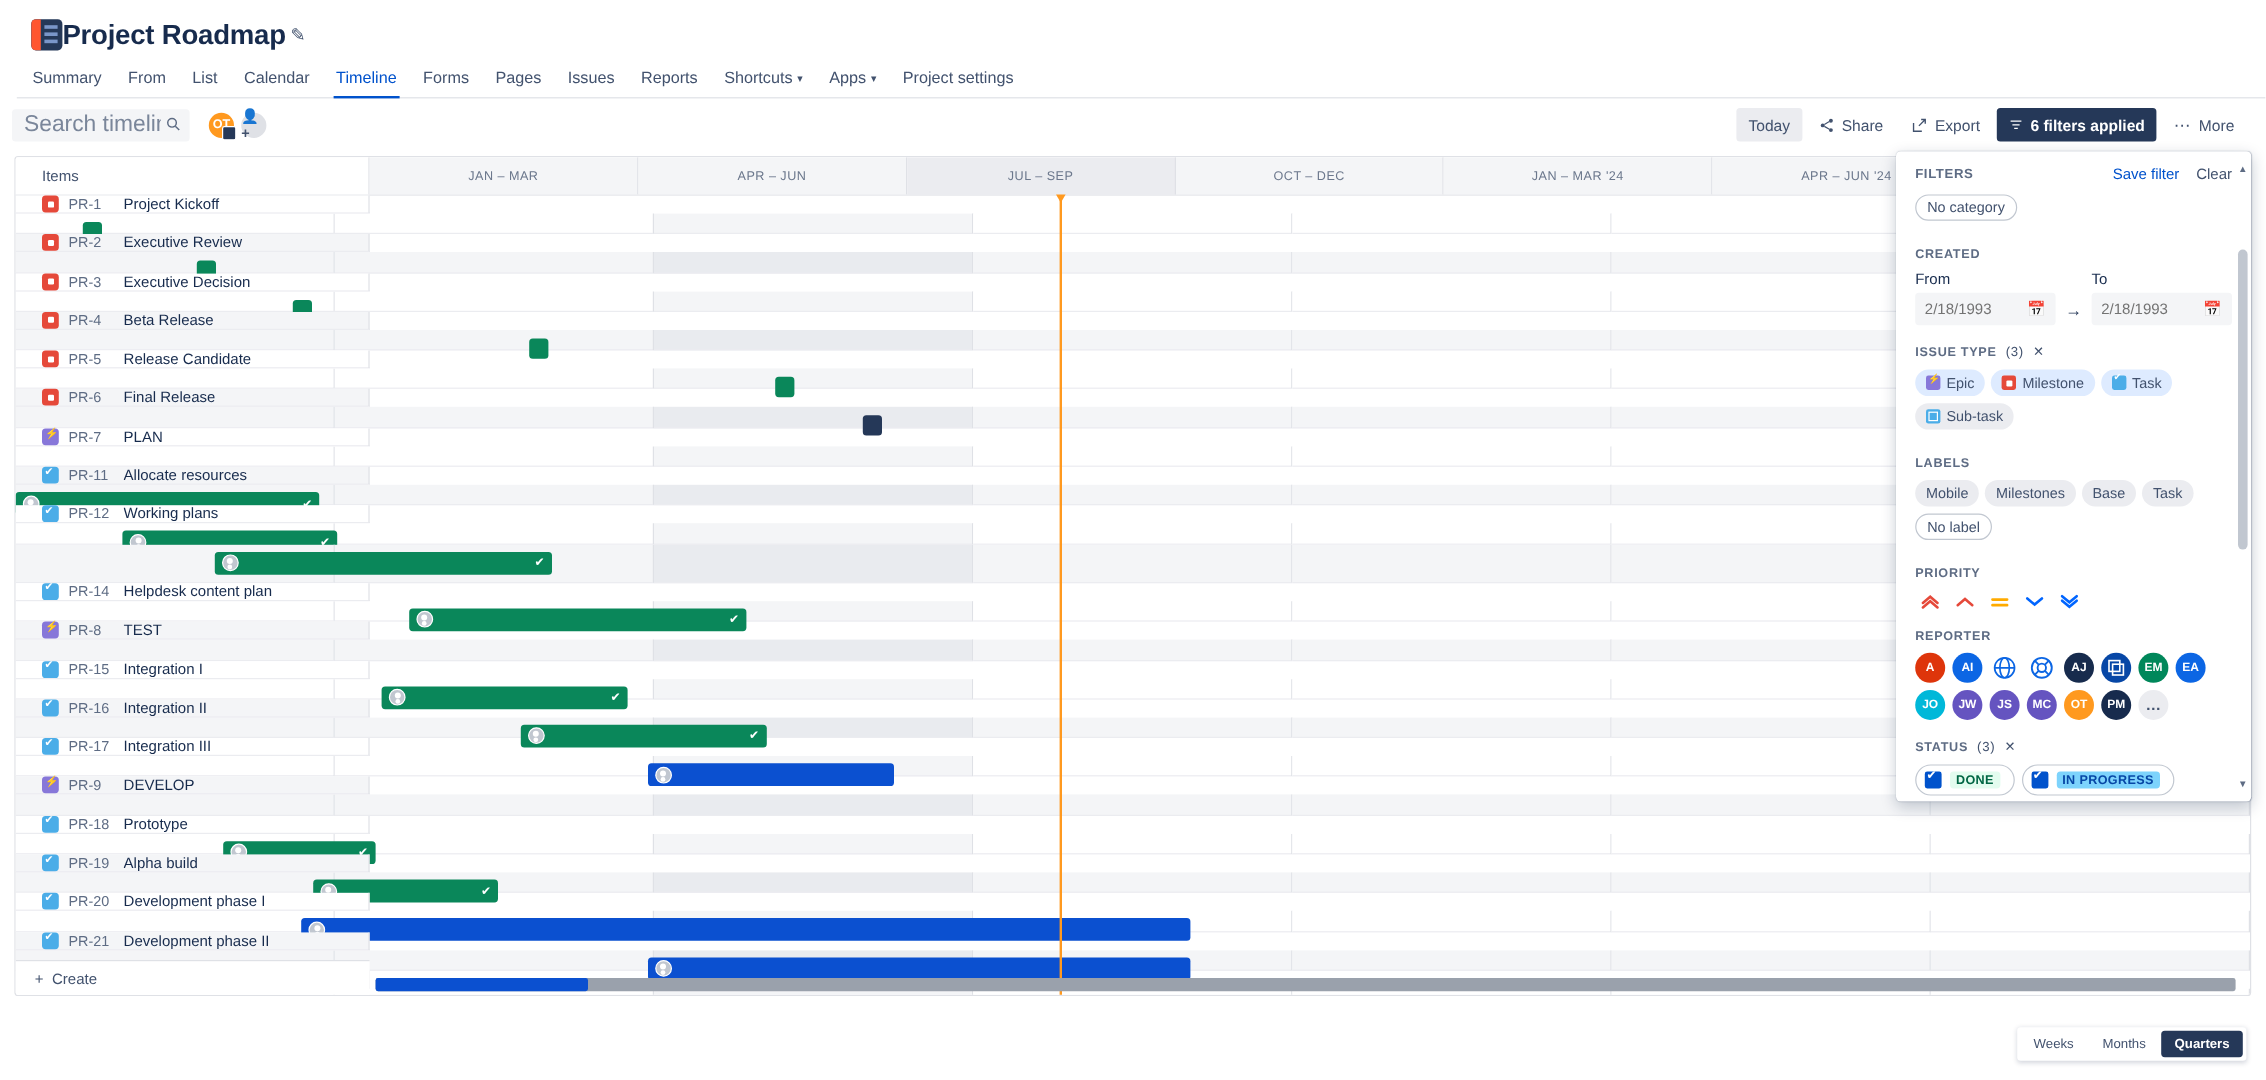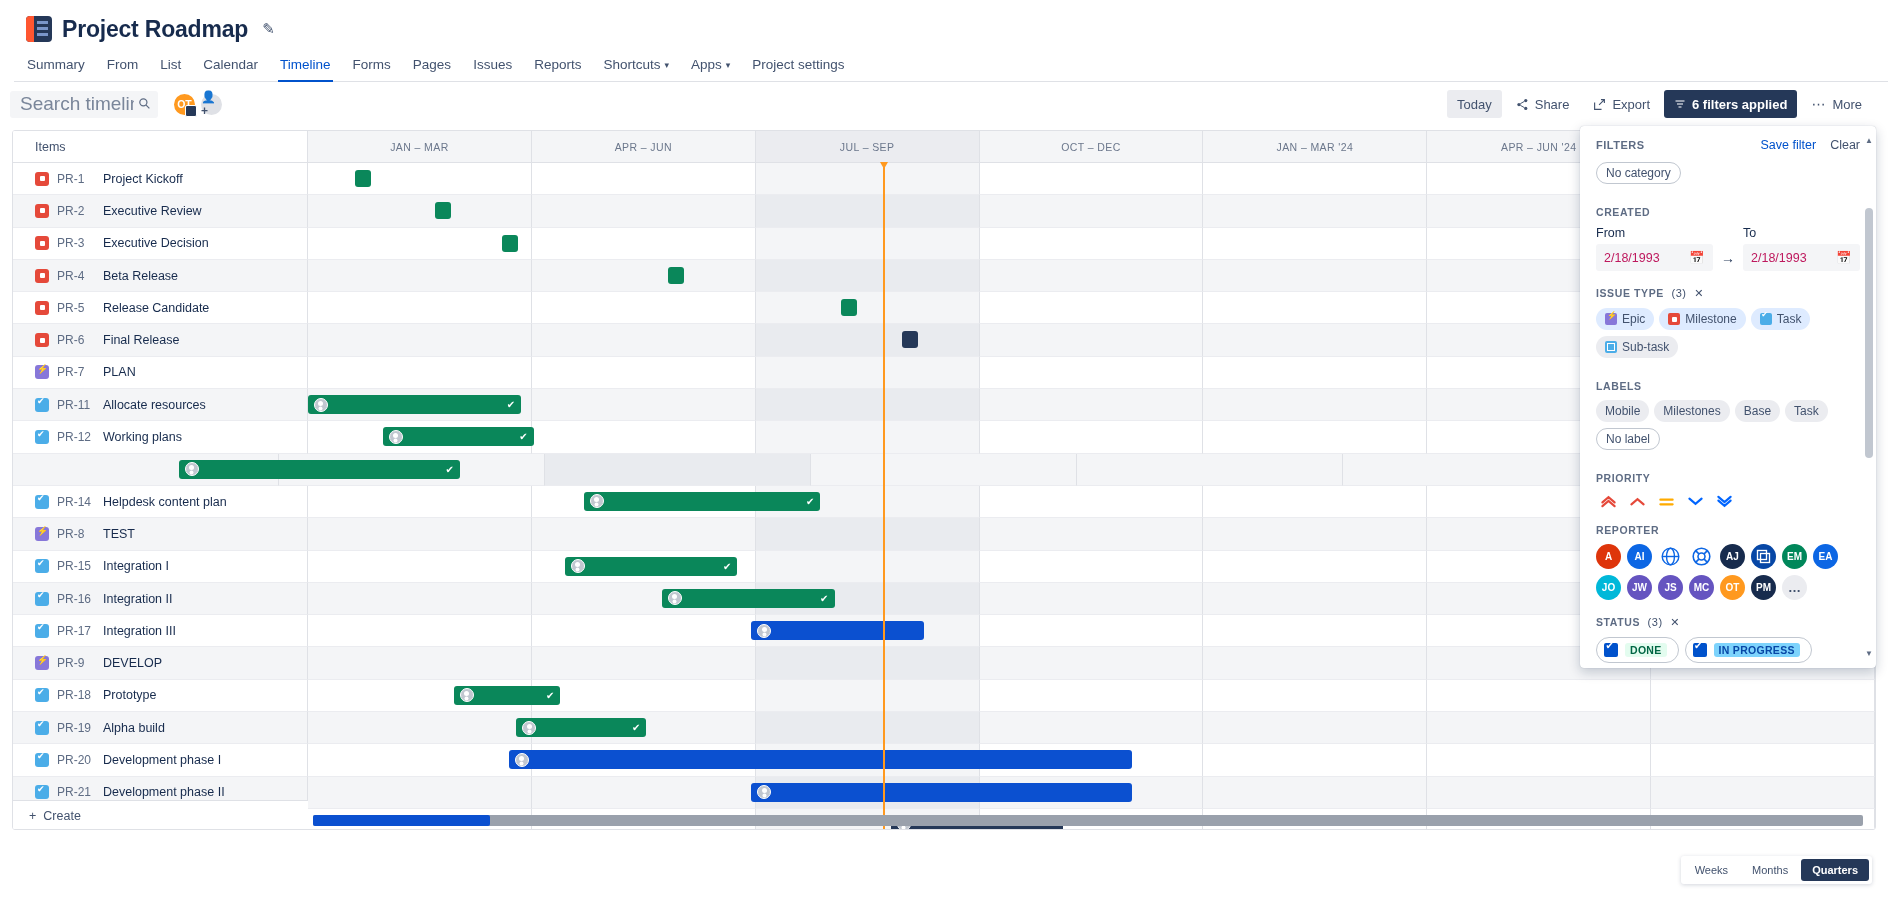--- a/index.html
+++ b/index.html
@@ -6,21 +6,21 @@
   html, body { margin:0; padding:0; }
   body {
     width:1888px; height:900px; overflow:hidden;
     font-family:"Liberation Sans", sans-serif;
     background:#fff; color:#172B4D; font-size:13px;
     -webkit-font-smoothing:antialiased;
   }
   
   .app { position:relative; width:1888px; height:900px; }
   .topbar { padding:12px 0 0 14px; }
-  .title-row { display:flex; align-items:center; gap:10px; height:34px;padding-left:12px; }
+  .title-row { display:flex; align-items:center; gap:0; height:34px;padding-left:12px; }
   .proj-logo {
     width:26px; height:26px; border-radius:4px; background:#253858;
     position:relative; overflow:hidden; flex:none;
   }
   .proj-logo:before{ content:""; position:absolute; left:0; top:0; width:8px; height:26px; background:#FF5630; }
   .proj-logo:after{
     content:""; position:absolute; left:11px; top:5px; width:11px; height:3px; background:#7A96C9;
     box-shadow:0 6px 0 #7A96C9, 0 12px 0 #7A96C9;
   }
   .proj-title { font-size:23px; font-weight:700; color:#172B4D; letter-spacing:-.2px; }
@@ -73,21 +73,21 @@
   .col-items { width:295px; flex:none; display:flex; align-items:center; padding-left:22px;
                font-size:12.5px; color:#42526E; border-right:1px solid #DFE1E6; background:#fff; }
   .periods { flex:1; display:flex; }
   .period {
     flex:1; display:flex; align-items:center; justify-content:center; font-size:10.5px;
     color:#6B778C; letter-spacing:.4px; border-right:1px solid #DFE1E6; background:#F4F5F7;
   }
   .period.current { background:#EBECF0; }
   .tl-body { position:relative; height:667px; }
   .rows { position:absolute; inset:0; }
-  .row { display:flex; height:32.3px; position:relative; }
+  .row { display:flex; height:32.3px; position:relative;flex-direction:column; }
   .row:nth-child(even) .rcell { background:#F4F5F7; }
   .row:nth-child(even) .rcell.cur { background:#E9EBEF; }
   .rlabel {
     width:295px; flex:none; display:flex; align-items:center; gap:8px; padding-left:22px;
     border-right:1px solid #DFE1E6; border-bottom:1px solid #EBECF0; background:#fff; z-index:3;
   }
   .row:nth-child(even) .rlabel { background:#F4F5F7; }
   .tico { width:14px; height:14px; border-radius:3px; flex:none; position:relative; }
   .tico.milestone { background:#E5493A; }
   .tico.milestone:after{ content:""; position:absolute; left:4.5px; top:4.5px; width:5px; height:5px; border-radius:1px; background:#fff; }
@@ -172,21 +172,21 @@
   .chip .ci.mile:after{ content:""; position:absolute; left:3.5px; top:3.5px; width:5px; height:5px; border-radius:1px; background:#fff; }
   .chip .ci.task { background:#4BADE8; }
   .chip .ci.task:after{ content:"\2714"; position:absolute; left:1.5px; top:-3px; font-size:8px; color:#fff; }
   .chip .ci.sub { background:#4BADE8; }
   .chip .ci.sub:after{ content:""; position:absolute; left:2px; top:2px; width:6px; height:6px; border:1.5px solid #fff; }
   .dates { display:flex; align-items:center; gap:8px; }
   .dfield { flex:1; }
   .dlabel { font-size:12.5px; color:#172B4D; margin-bottom:4px; }
   .dinput {
     height:27px; background:#F4F5F7; border-radius:3px; display:flex; align-items:center;
-    padding:0 8px; font-size:12.5px; color:#be185d; justify-content:space-between;
+    padding:0 8px; font-size:12.5px; color:#737373; justify-content:space-between;
   }
   .arrow { color:#253858; font-size:14px; margin-top:18px; }
   .prios { display:flex; gap:12px; align-items:center; padding:2px 0 0 4px; }
   .prio { width:17px; height:14px; cursor:pointer; }
   .reps { display:flex; flex-wrap:wrap; gap:6px; max-width:268px; }
   .rav {
     width:25px; height:25px; border-radius:50%; display:flex; align-items:center; justify-content:center;
     font-size:10px; font-weight:700; color:#fff; cursor:pointer;
   }
   .rav.more { background:#EBECF0; color:#42526E; font-size:13px; }

